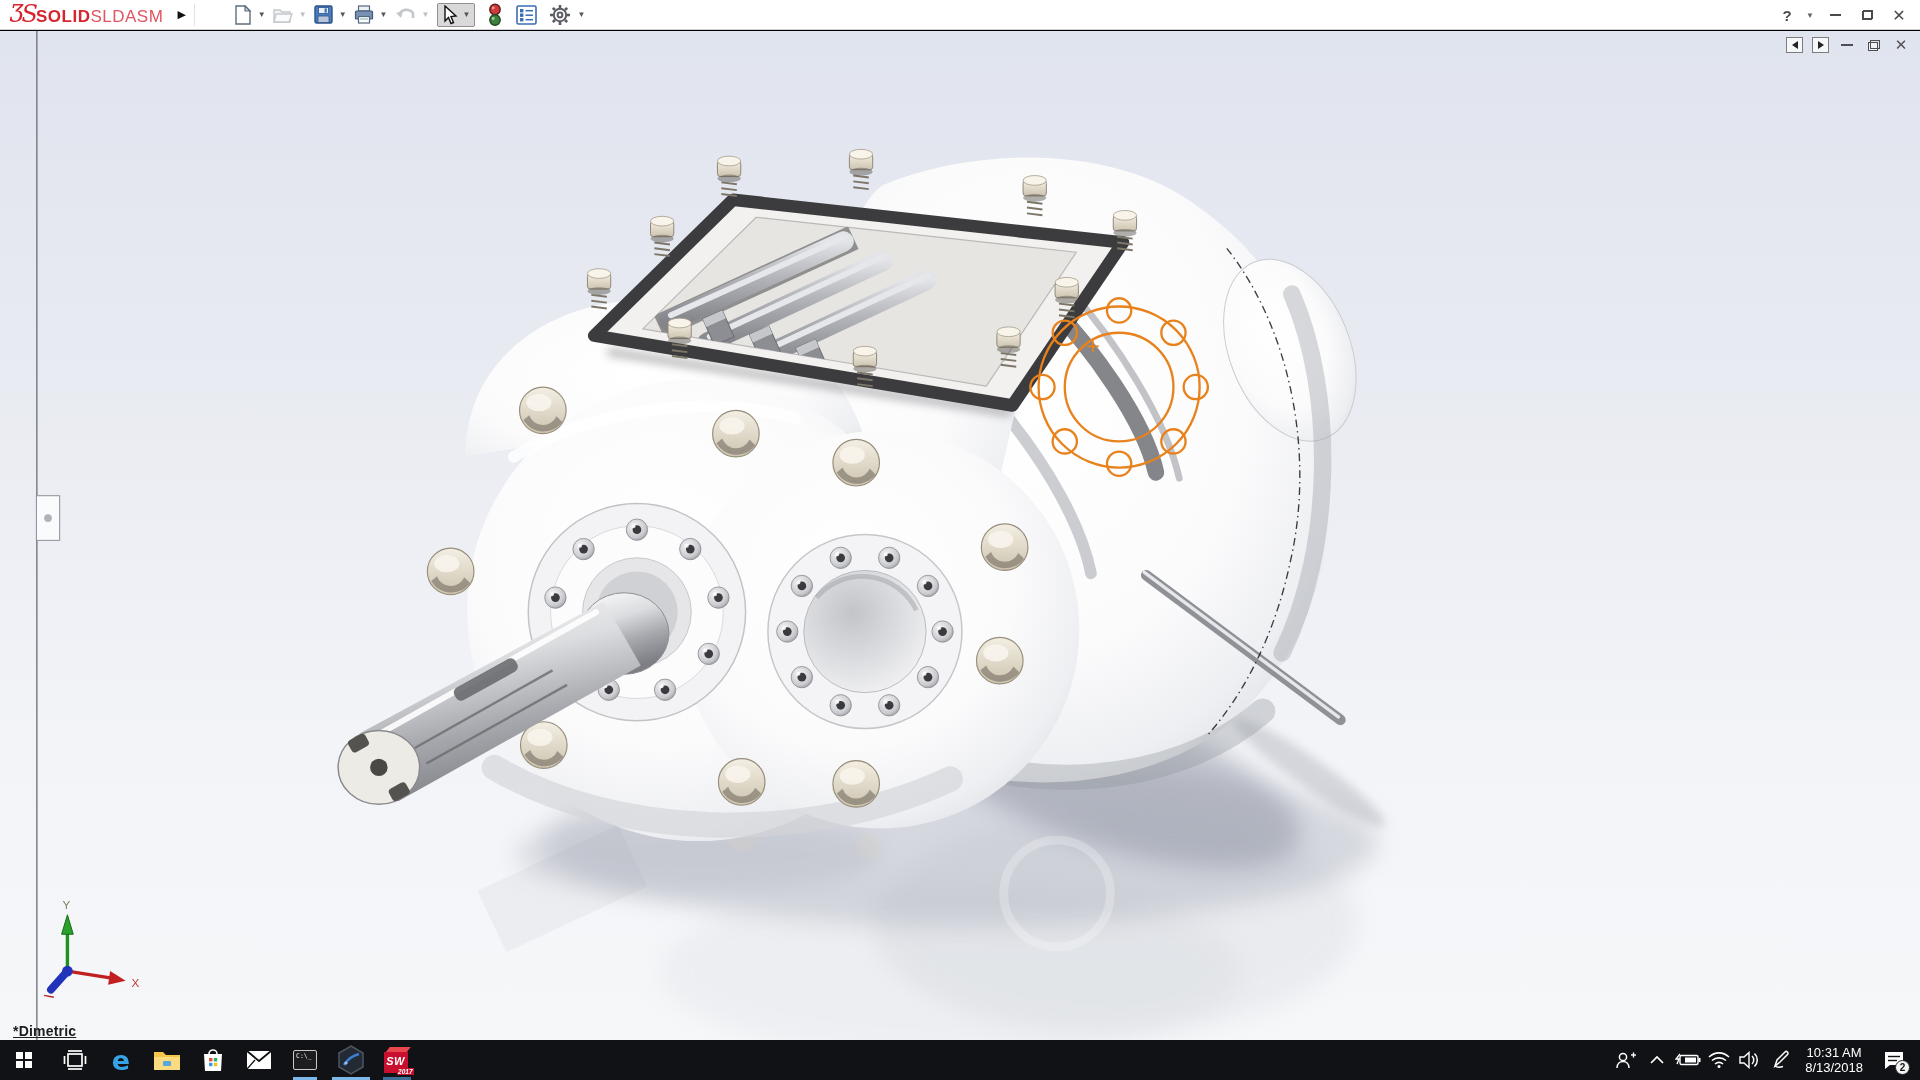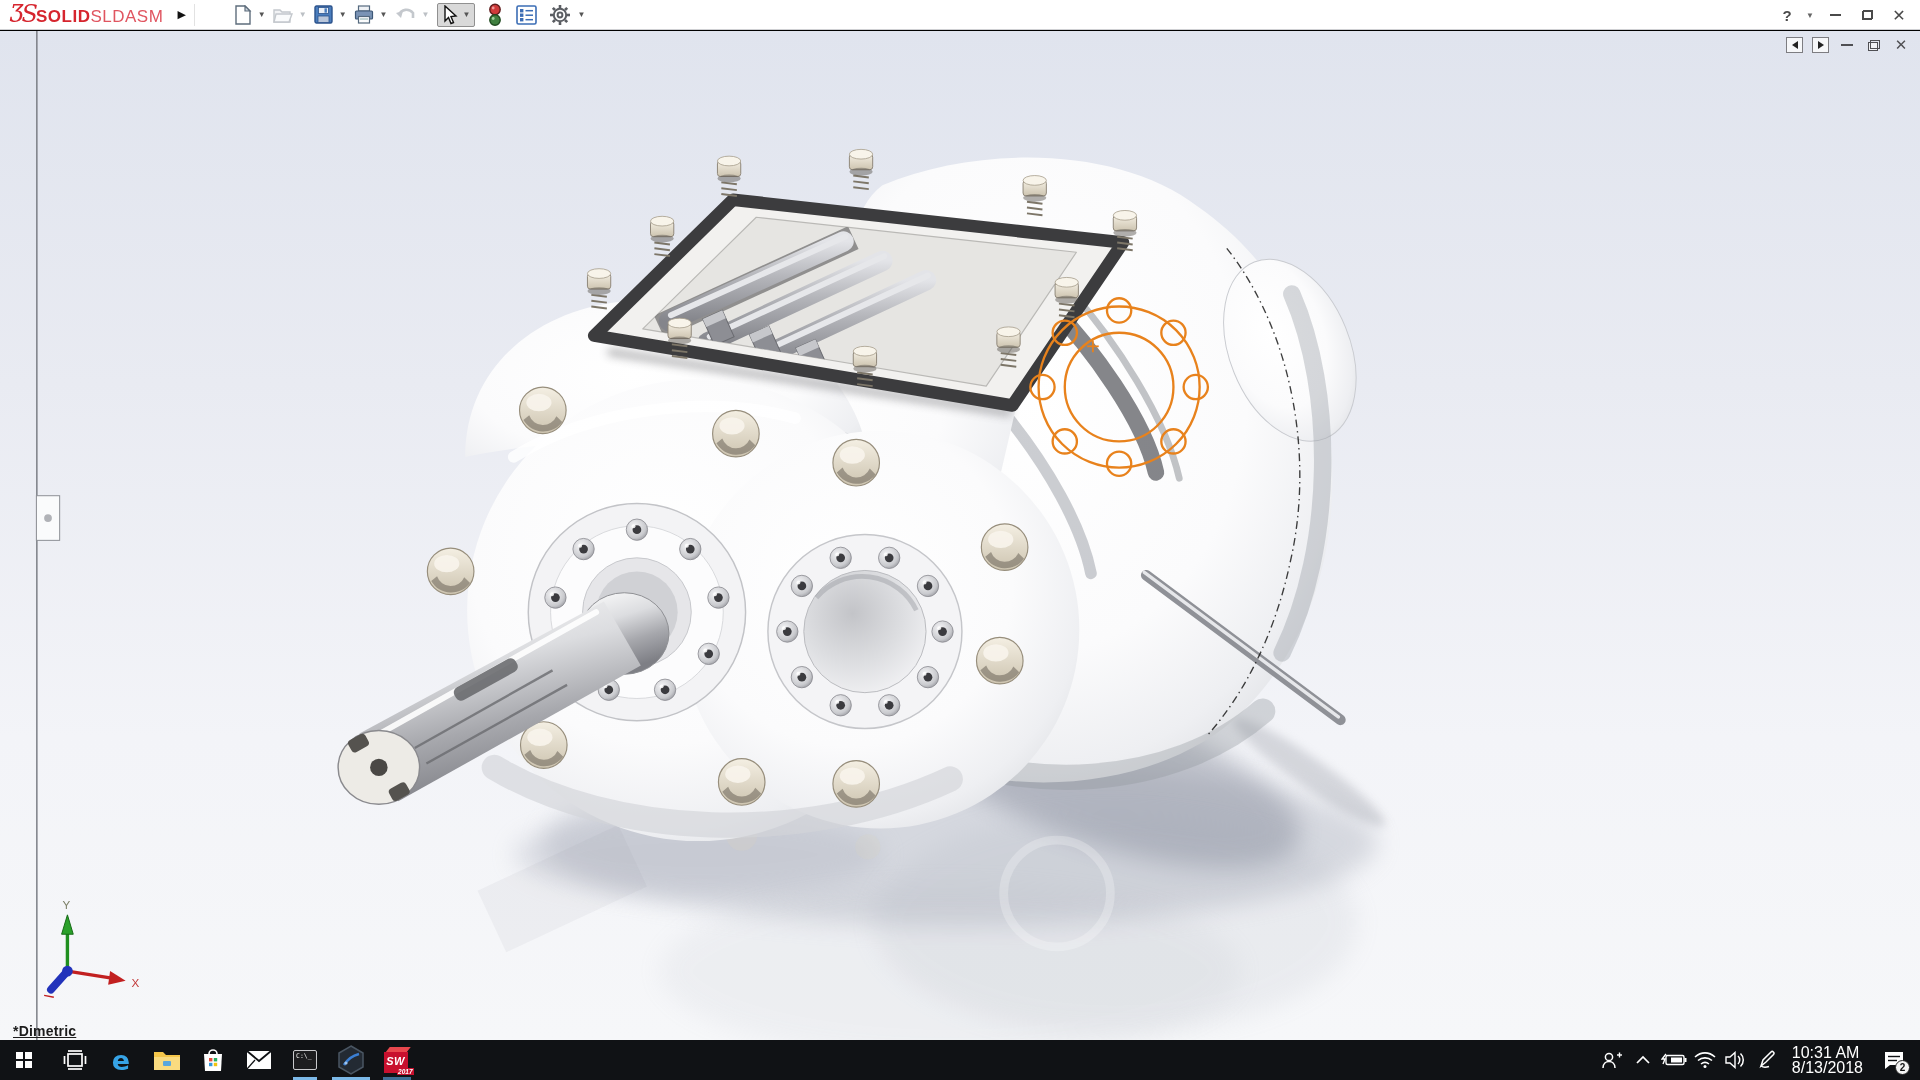--- a/index.html
+++ b/index.html
@@ -90,21 +90,21 @@
                   transform:skewX(-38deg); }
   .sw-cube .face { position:absolute; top:5px; left:0; width:24px; height:21px; background:#c8102e;
                    color:#fff; font-weight:bold; font-size:11px; text-align:center; line-height:19px;
                    letter-spacing:.5px; }
   .sw-cube .year { position:absolute; bottom:-1px; right:-3px; background:#c8102e; color:#fff;
                    font-size:6.5px; padding:0 1px; font-weight:bold; }
 
   .tb-tray { margin-left:auto; display:flex; align-items:center; gap:4px; padding-right:6px; }
   .tray-ic { width:27px; height:40px; display:flex; align-items:center; justify-content:center;
              color:#fff; }
-  .tray-clock { color:#fff; font-size:16px; text-align:left; line-height:15px; padding:0 7px;
+  .tray-clock { color:#fff; font-size:13px; text-align:center; line-height:15px; padding:0 7px;
                 white-space:nowrap; }
   .tray-action { position:relative; width:40px; height:40px; display:flex; align-items:center;
                  justify-content:center; }
   .badge { position:absolute; right:4px; bottom:5px; min-width:15px; height:15px; background:#f4f4f4;
            border:1px solid #222; border-radius:50%; color:#111; font-size:10px; font-weight:bold;
            display:flex; align-items:center; justify-content:center; }
 </style>
 </head>
 <body>
 

